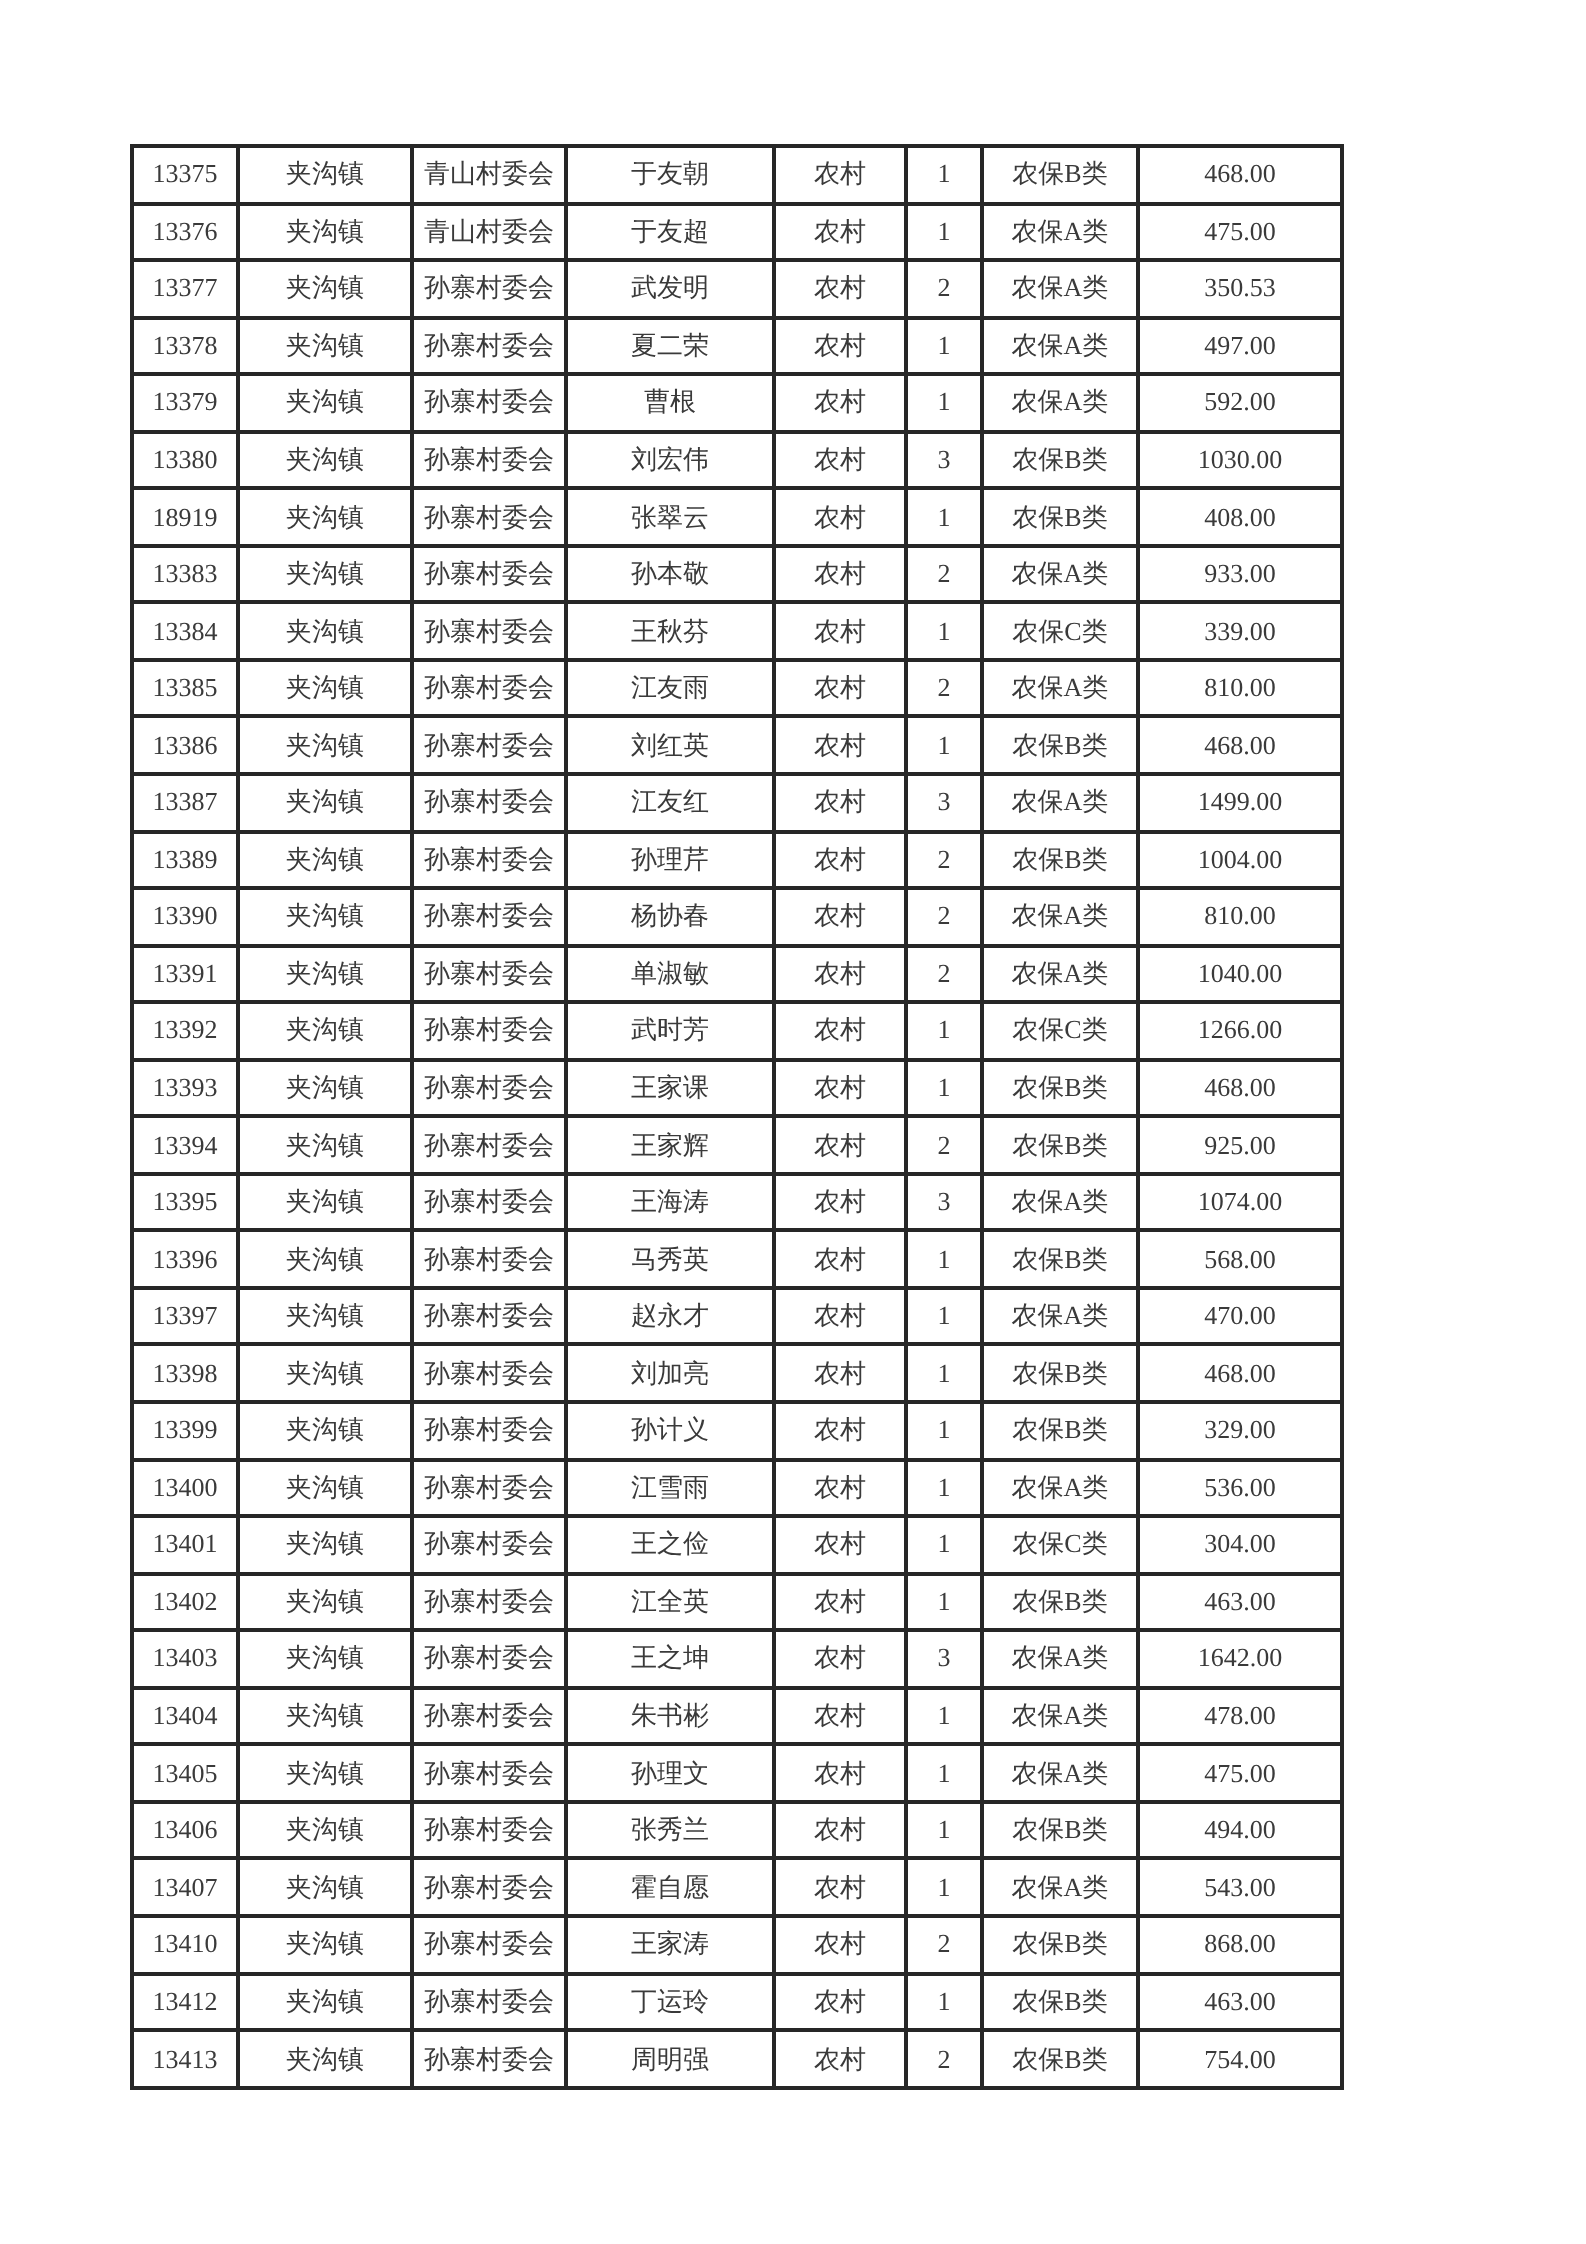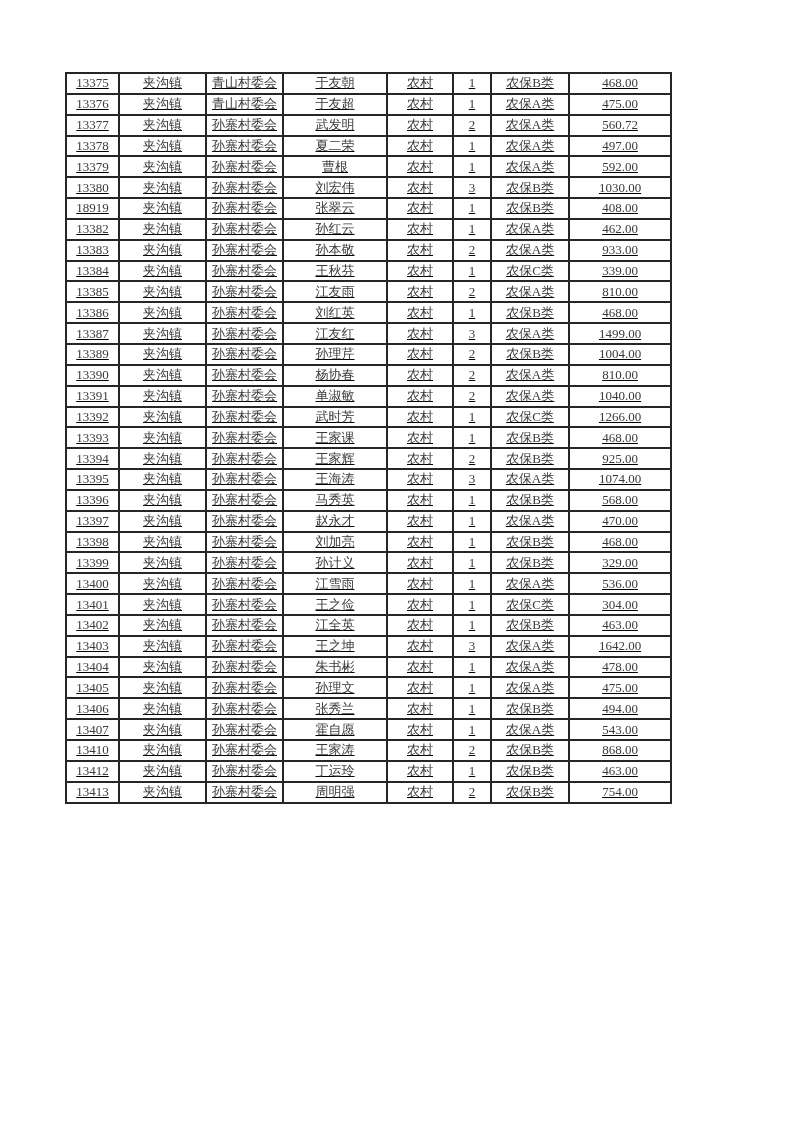--- a/index.html
+++ b/index.html
@@ -9,24 +9,23 @@
     height: 1122px;
     background: #ffffff;
     font-family: "Liberation Serif", "DejaVu Serif", serif;
     overflow: hidden;
   }
   table.pension-table {
     position: absolute;
     left: 65px;
     top: 72px;
     width: 605px;
-    height: 732px;
+    height: 973px;
     border-collapse: collapse;
     table-layout: fixed;
-    text-decoration: underline;
   }
   table.pension-table td {
     border: 2px solid #262626;
     text-align: center;
     vertical-align: middle;
     font-size: 13px;
     color: #3a3a3a;
     padding: 0;
     white-space: nowrap;
     overflow: hidden;
@@ -77,21 +76,21 @@
           <td>475.00</td>
         </tr>
         <tr>
           <td>13377</td>
           <td>夹沟镇</td>
           <td>孙寨村委会</td>
           <td>武发明</td>
           <td>农村</td>
           <td>2</td>
           <td>农保A类</td>
-          <td>560.72</td>
+          <td>350.53</td>
         </tr>
         <tr>
           <td>13378</td>
           <td>夹沟镇</td>
           <td>孙寨村委会</td>
           <td>夏二荣</td>
           <td>农村</td>
           <td>1</td>
           <td>农保A类</td>
           <td>497.00</td>
@@ -118,30 +117,20 @@
         </tr>
         <tr>
           <td>18919</td>
           <td>夹沟镇</td>
           <td>孙寨村委会</td>
           <td>张翠云</td>
           <td>农村</td>
           <td>1</td>
           <td>农保B类</td>
           <td>408.00</td>
-        </tr>
-        <tr>
-          <td>13382</td>
-          <td>夹沟镇</td>
-          <td>孙寨村委会</td>
-          <td>孙红云</td>
-          <td>农村</td>
-          <td>1</td>
-          <td>农保A类</td>
-          <td>462.00</td>
         </tr>
         <tr>
           <td>13383</td>
           <td>夹沟镇</td>
           <td>孙寨村委会</td>
           <td>孙本敬</td>
           <td>农村</td>
           <td>2</td>
           <td>农保A类</td>
           <td>933.00</td>

